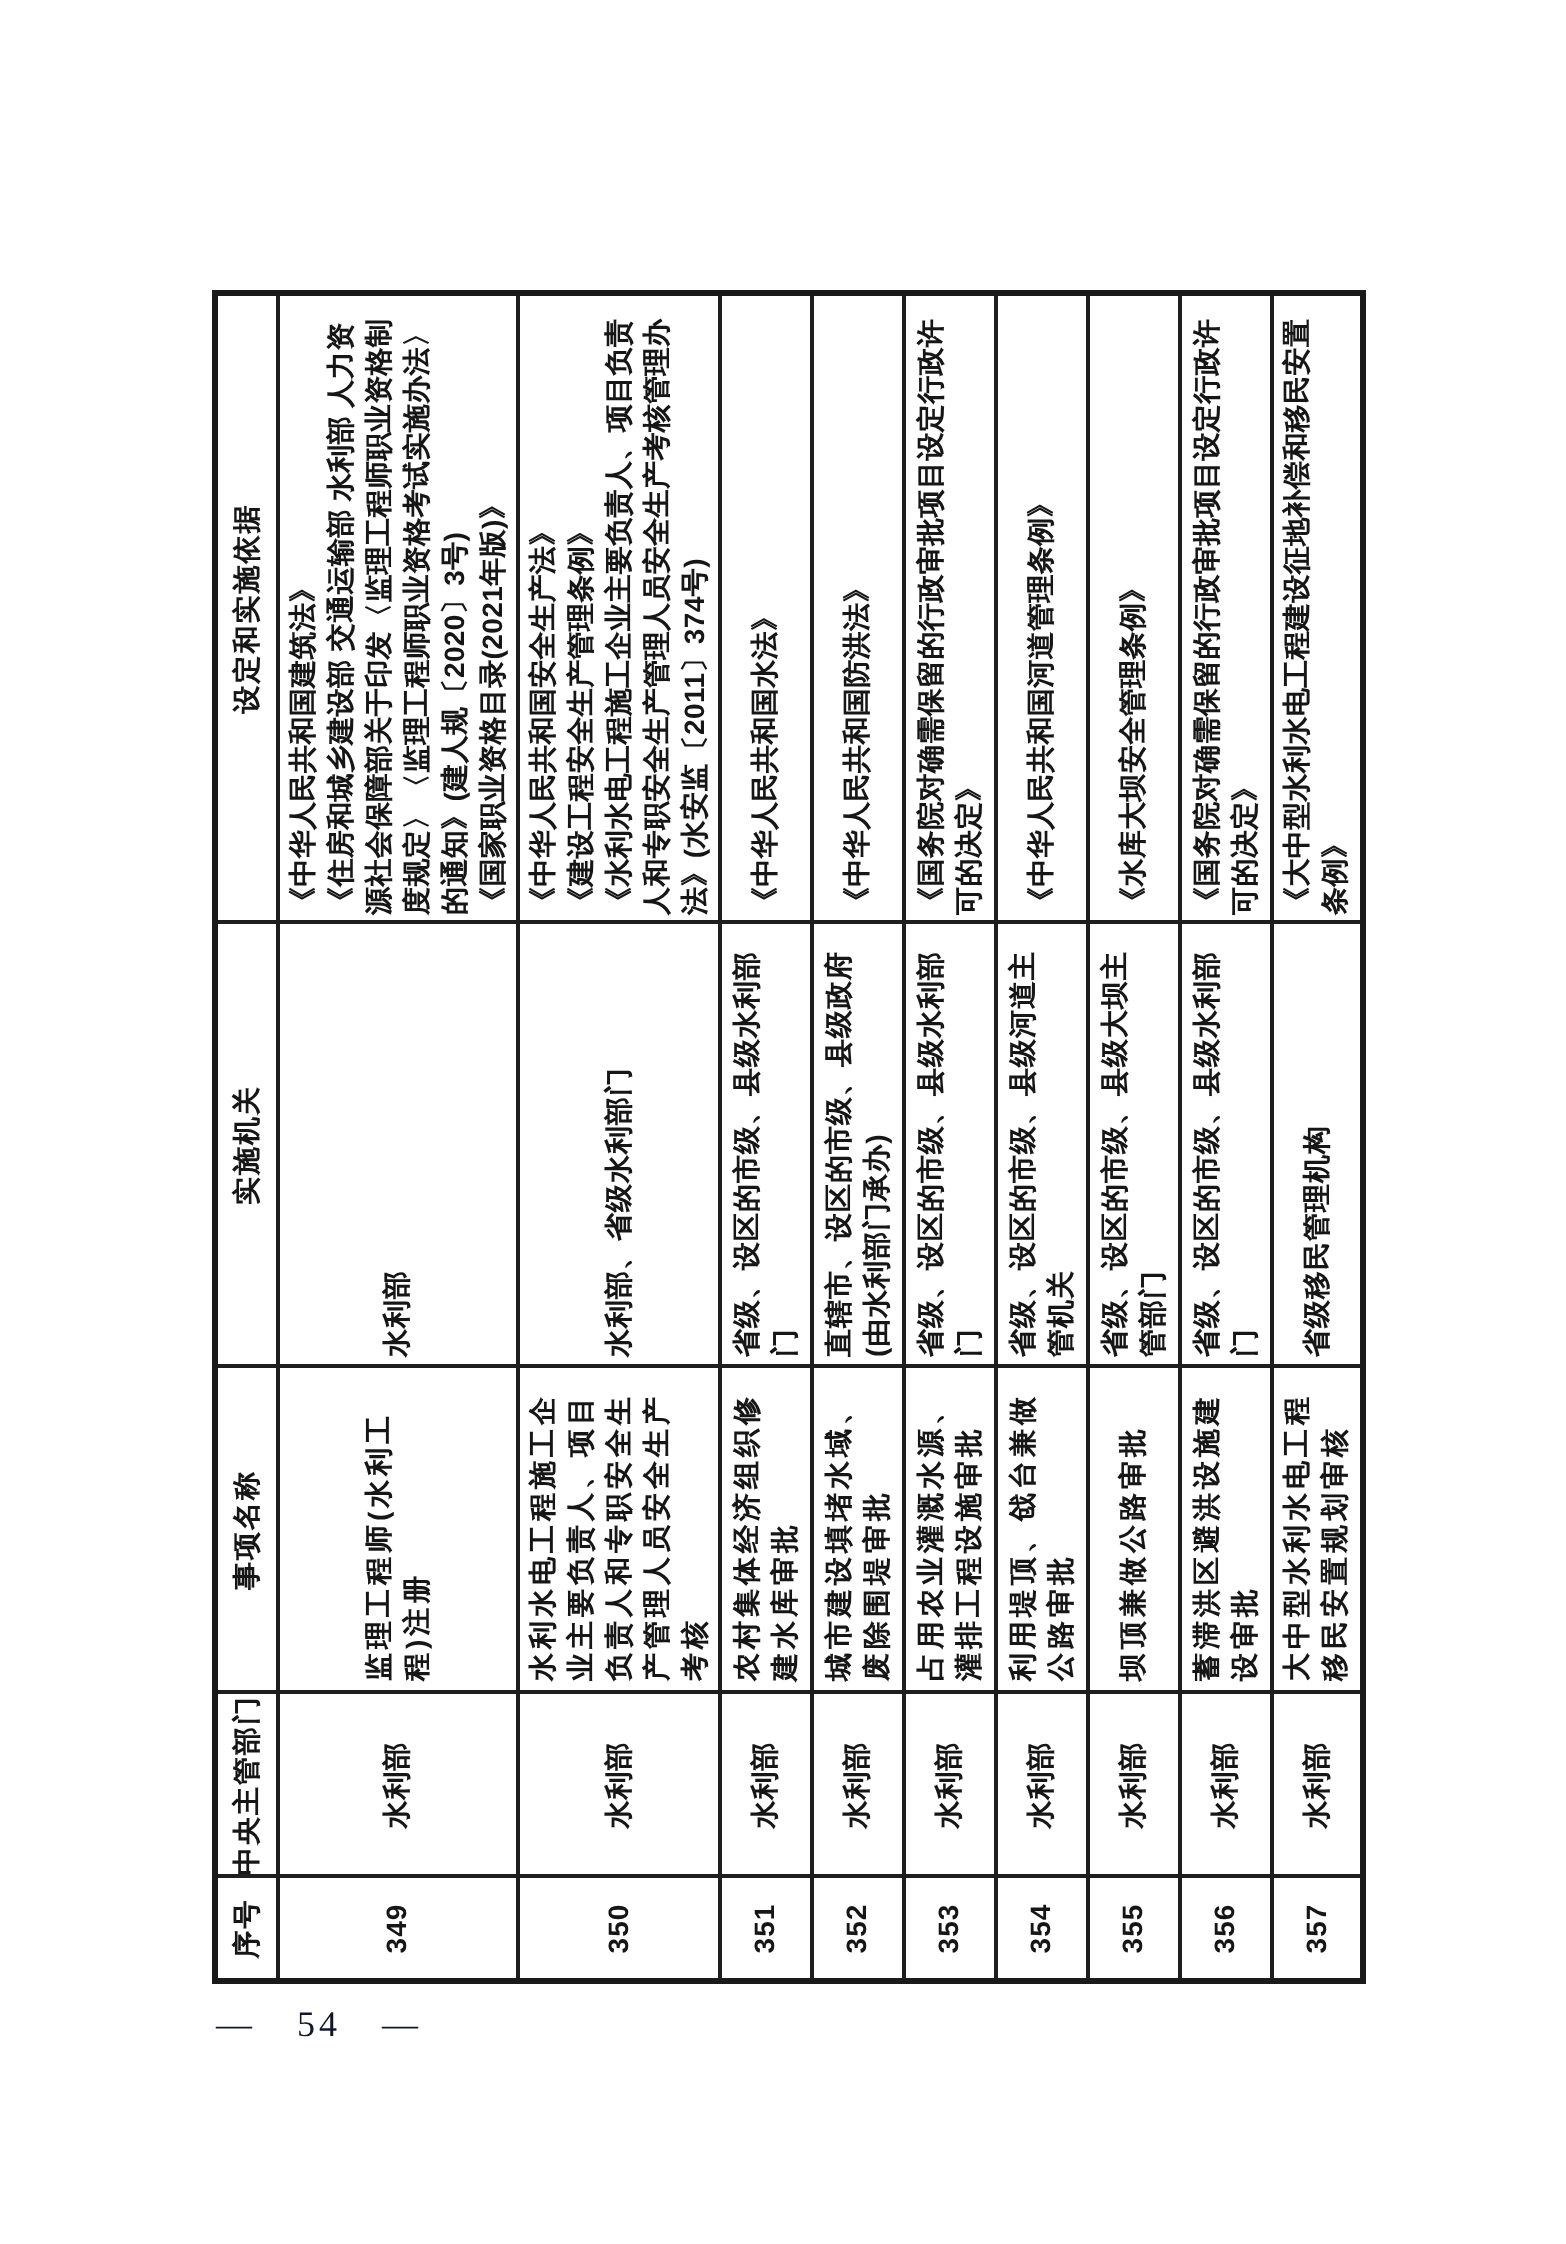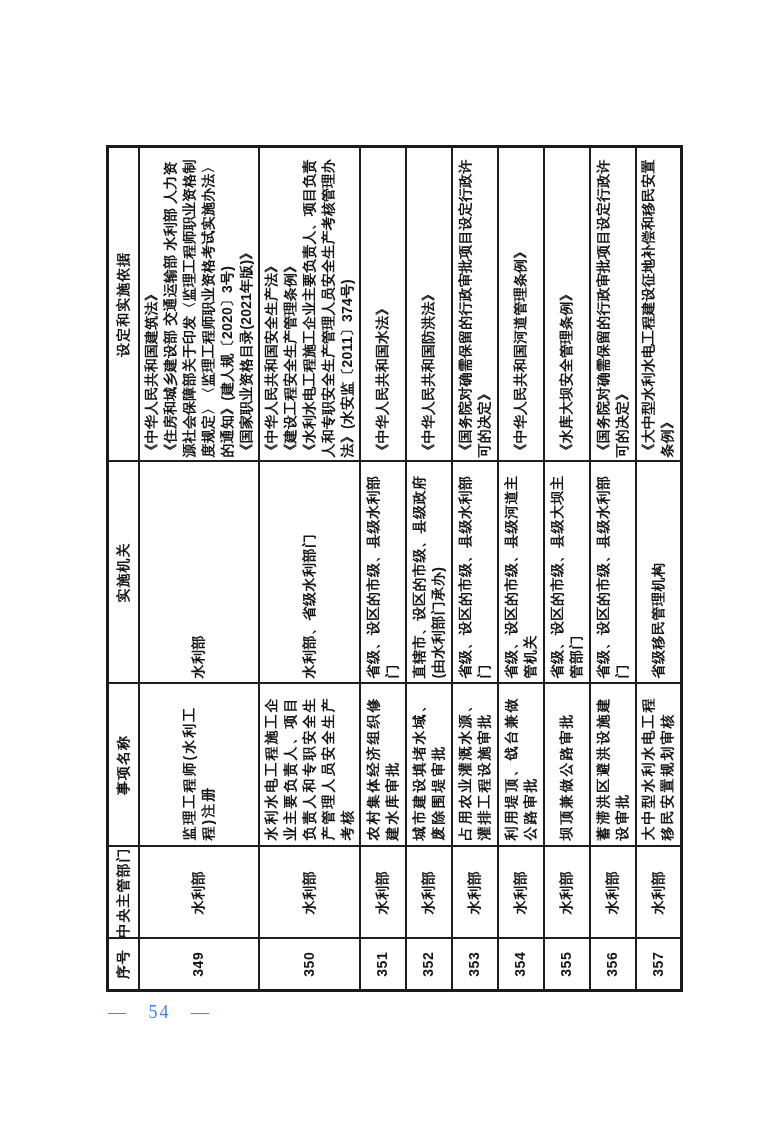--- a/index.html
+++ b/index.html
@@ -49,21 +49,21 @@
   td.c-name { text-align: left; letter-spacing: 2px; padding: 2px 5px; }
   td.c-agency { text-align: left; letter-spacing: 0.5px; padding: 2px 4px; }
   td.c-basis  { text-align: left; letter-spacing: 0.2px; padding: 2px 3px; }
   .basis-item { margin: 0; }
   .page-no {
     position: absolute;
     left: 108px;
     top: 1002px;
     font-family: "Liberation Serif", serif;
     font-size: 18px;
-    color: #3b82f6;
+    color: #0f172a;
     letter-spacing: 2px;
     word-spacing: 14px;
     white-space: pre;
   }
 </style>
 </head>
 <body>
 
 <div class="page">
 

